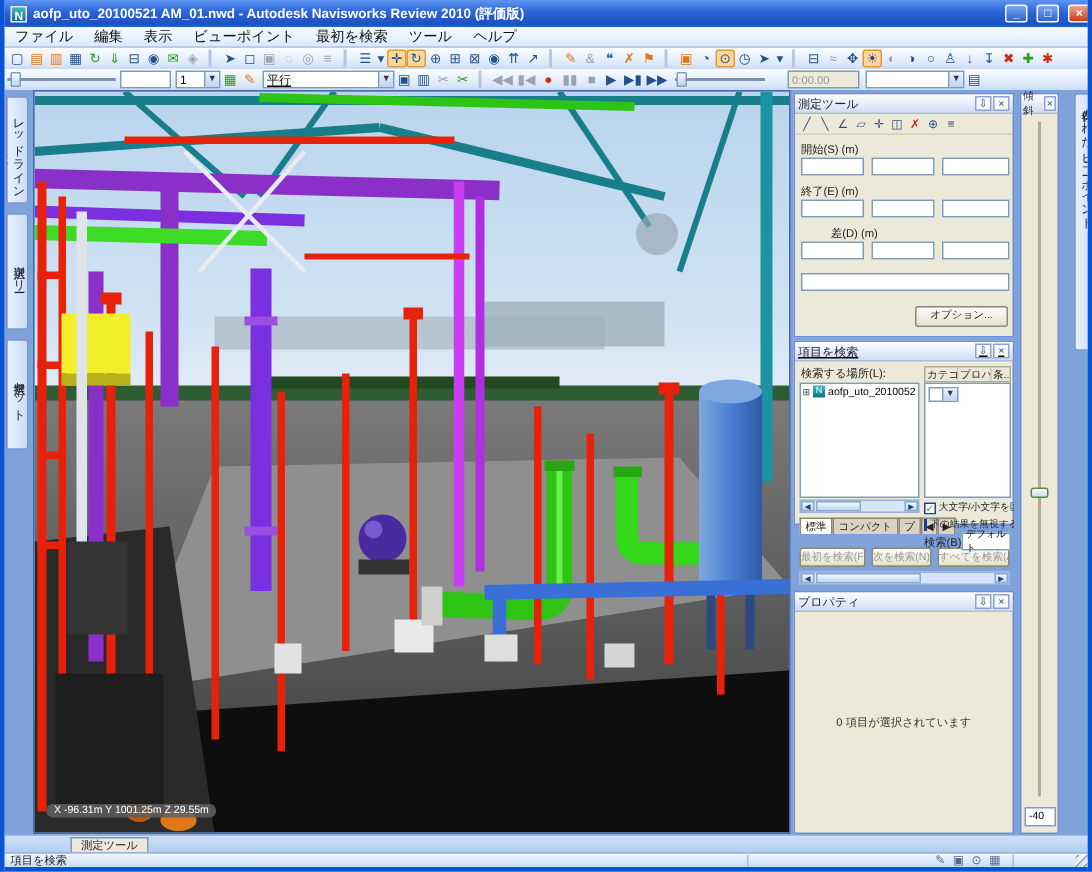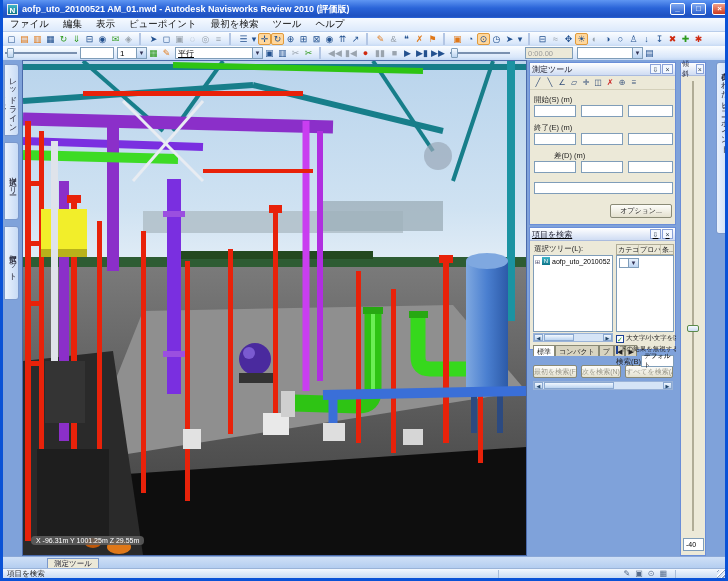--- a/index.html
+++ b/index.html
@@ -377,21 +377,21 @@
       <div class="xpbtn" style="position:absolute;left:80px;top:141px;width:62px;height:14px;">オプション...</div>
     </div>
 
     <div class="panel" style="left:526px;top:167px;width:147px;height:123px;text-decoration:underline;">
       <div class="ptitle">
         <span>項目を検索</span>
           <span class="sp"></span>
         <span class="pbtn">⇩</span>
         <span class="pbtn">×</span>
       </div>
-      <div class="flabel" style="position:absolute;left:4px;top:16px;">選択ツリー(L):</div>
+      <div class="flabel" style="position:absolute;left:4px;top:16px;">検索する場所(L):</div>
       <div class="fbox" style="position:absolute;left:3px;top:27px;width:80px;height:77px;overflow:hidden;">
         <div style="display:flex;align-items:center;gap:2px;padding:1px;">
           <span style="font-size:6px;color:#446;">⊞</span>
           <span style="width:8px;height:8px;background:linear-gradient(#3fb6c9,#0d7488);color:#fff;font-size:6px;line-height:8px;text-align:center;">N</span>
           <span style="font-size:7px;white-space:nowrap;">aofp_uto_2010052</span>
         </div>
       </div>
       <div class="hscroll" style="position:absolute;left:3px;top:105px;width:80px;">
         <span class="ar" style="left:0;">◀</span>
         <span class="ar" style="right:0;">▶</span>
@@ -429,20 +429,29 @@
       <div style="position:absolute;left:86px;top:117px;display:flex;align-items:center;gap:2px;width:60px;overflow:hidden;">
         <span class="chk"></span>
         <span class="flabel" style="font-size:6.5px;white-space:nowrap;">下の結果を無視する(P)</span>
       </div>
       <div class="flabel" style="position:absolute;left:86px;top:129px;">検索(B):</div>
       <div class="combo" style="position:absolute;left:111px;top:127px;width:33px;">
         <span style="font-size:6.5px;">デフォルト</span>
       </div>
     </div>
 
+    <div class="panel" style="left:526px;top:334px;width:147px;height:162px;">
+      <div class="ptitle">
+        <span>プロパティ</span>
+          <span class="sp"></span>
+        <span class="pbtn">⇩</span>
+        <span class="pbtn">×</span>
+      </div>
+      <div style="position:absolute;left:0;top:13px;right:0;bottom:0;display:flex;align-items:center;justify-content:center;font-size:7.5px;color:#333;">0 項目が選択されています</div>
+    </div>
 
     <div class="panel" style="left:677px;top:2px;width:26px;height:494px;">
       <div class="ptitle" style="padding:0 1px;">
         <span style="font-size:7px;">傾斜</span>
           <span class="sp"></span>
         <span class="pbtn" style="width:9px;">×</span>
       </div>
       <div style="position:absolute;left:11px;top:18px;bottom:24px;width:2px;background:#b0ac96;"></div>
       <div style="position:absolute;left:6px;top:262px;width:12px;height:7px;background:linear-gradient(#f6faff,#cdddf2);border:1px solid #5a8a4a;border-radius:2px;"></div>
       <div class="fbox" style="position:absolute;left:2px;bottom:4px;width:21px;height:13px;font-size:7px;display:flex;align-items:center;padding:0 2px;">-40</div>

